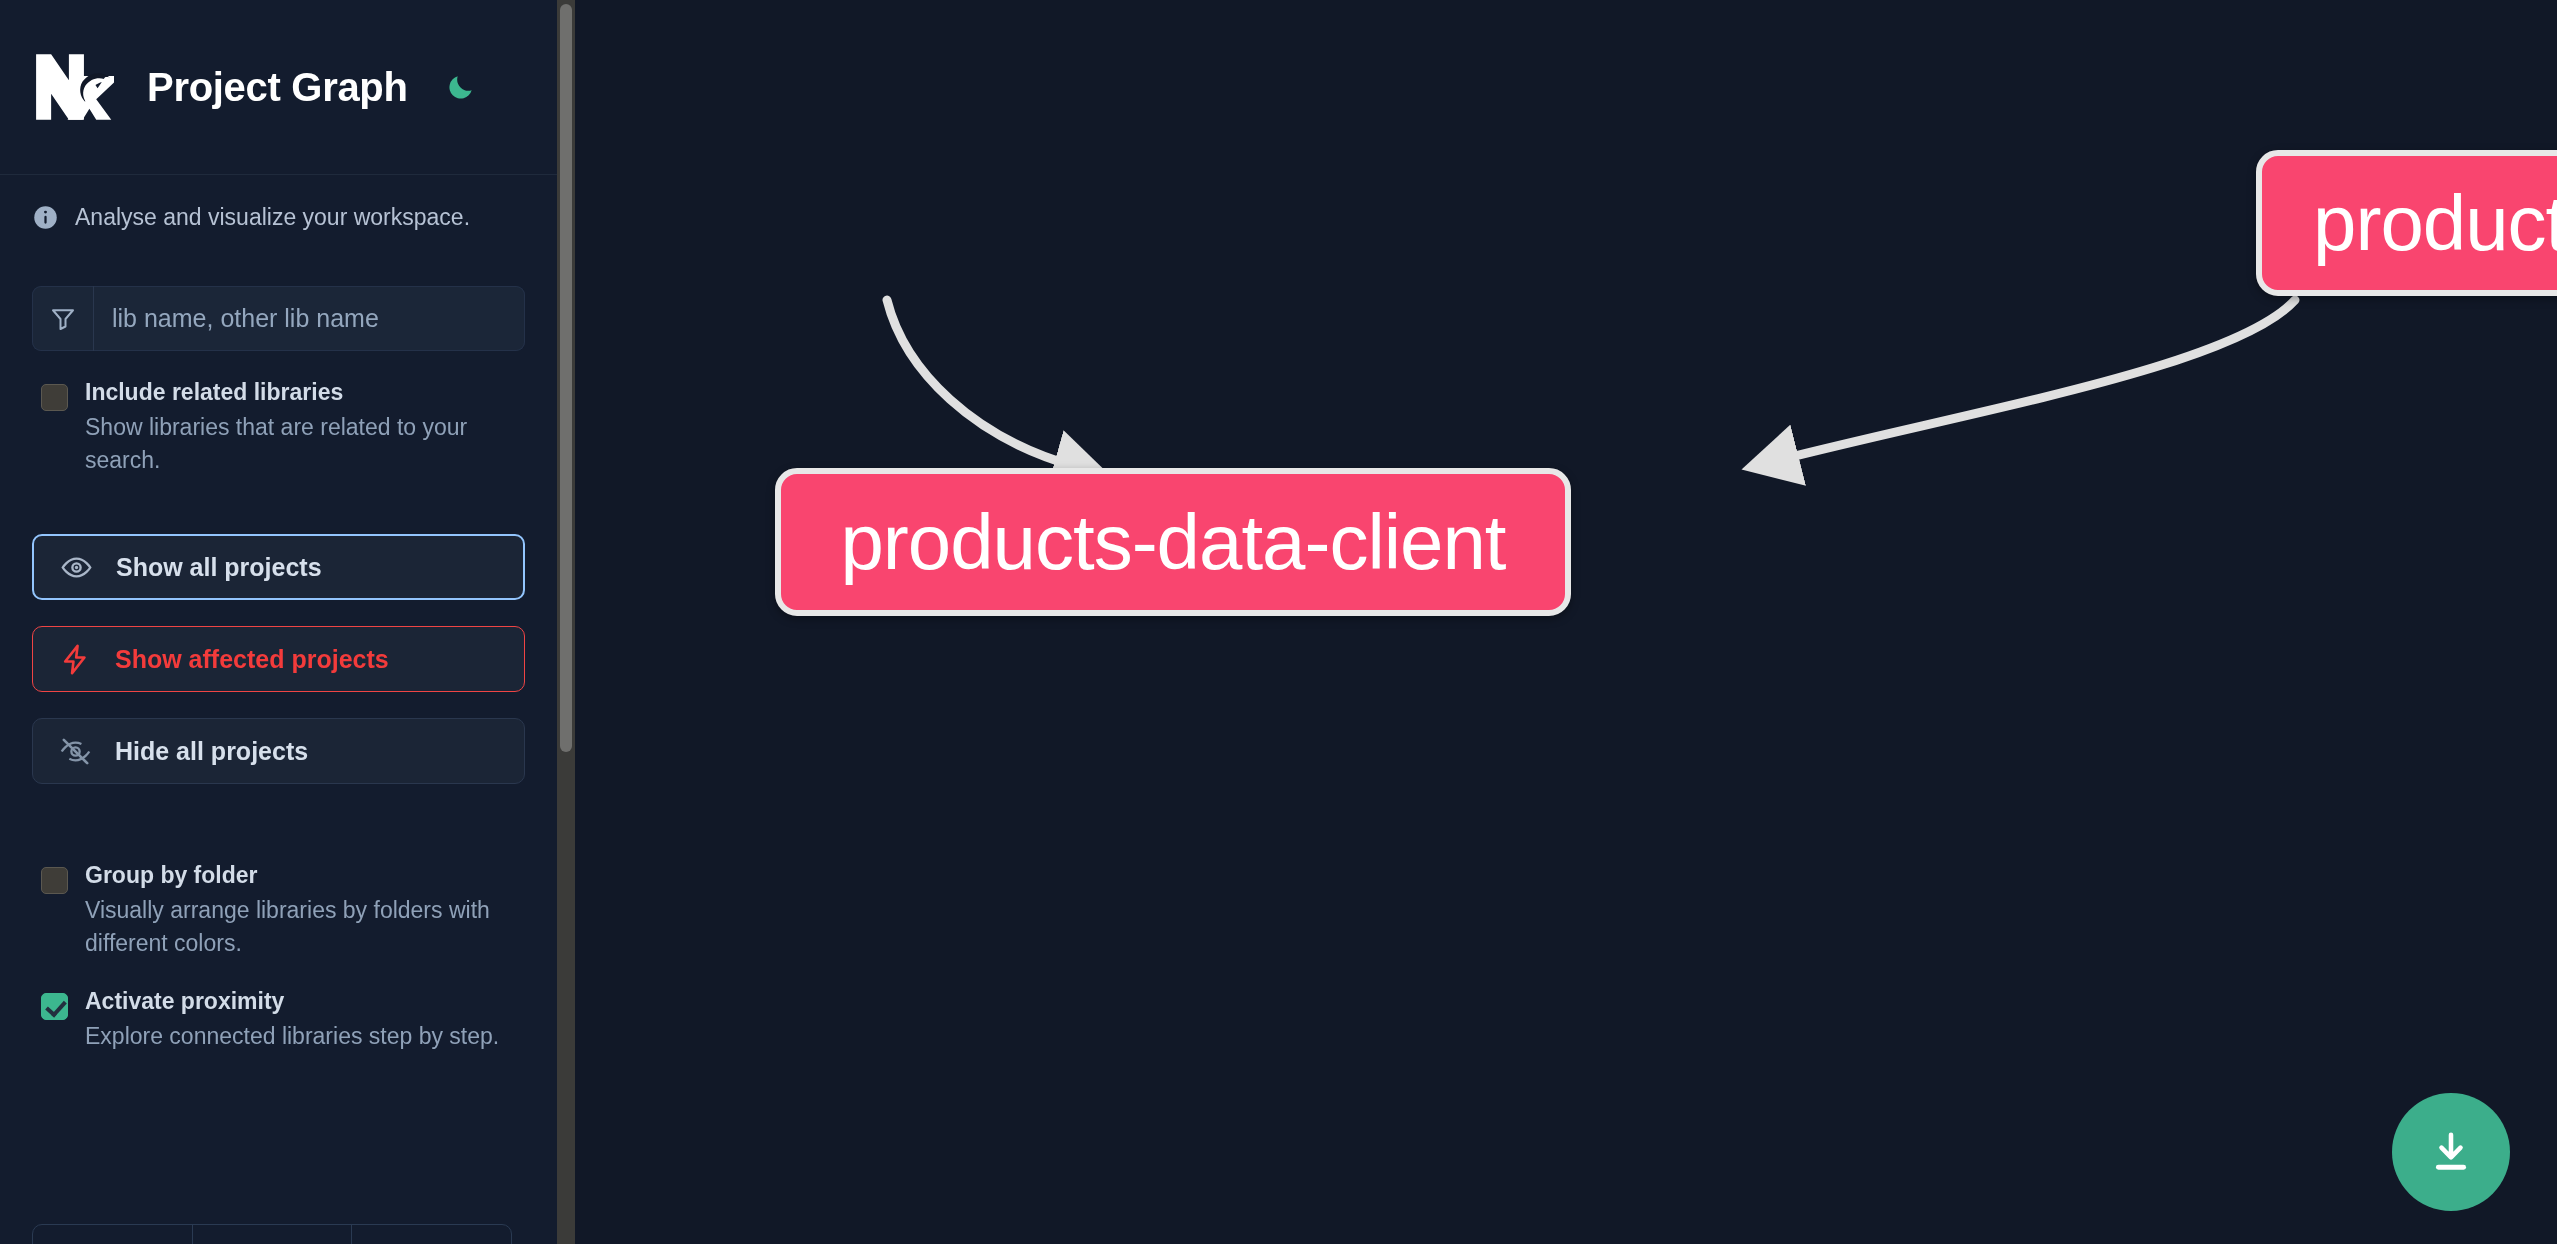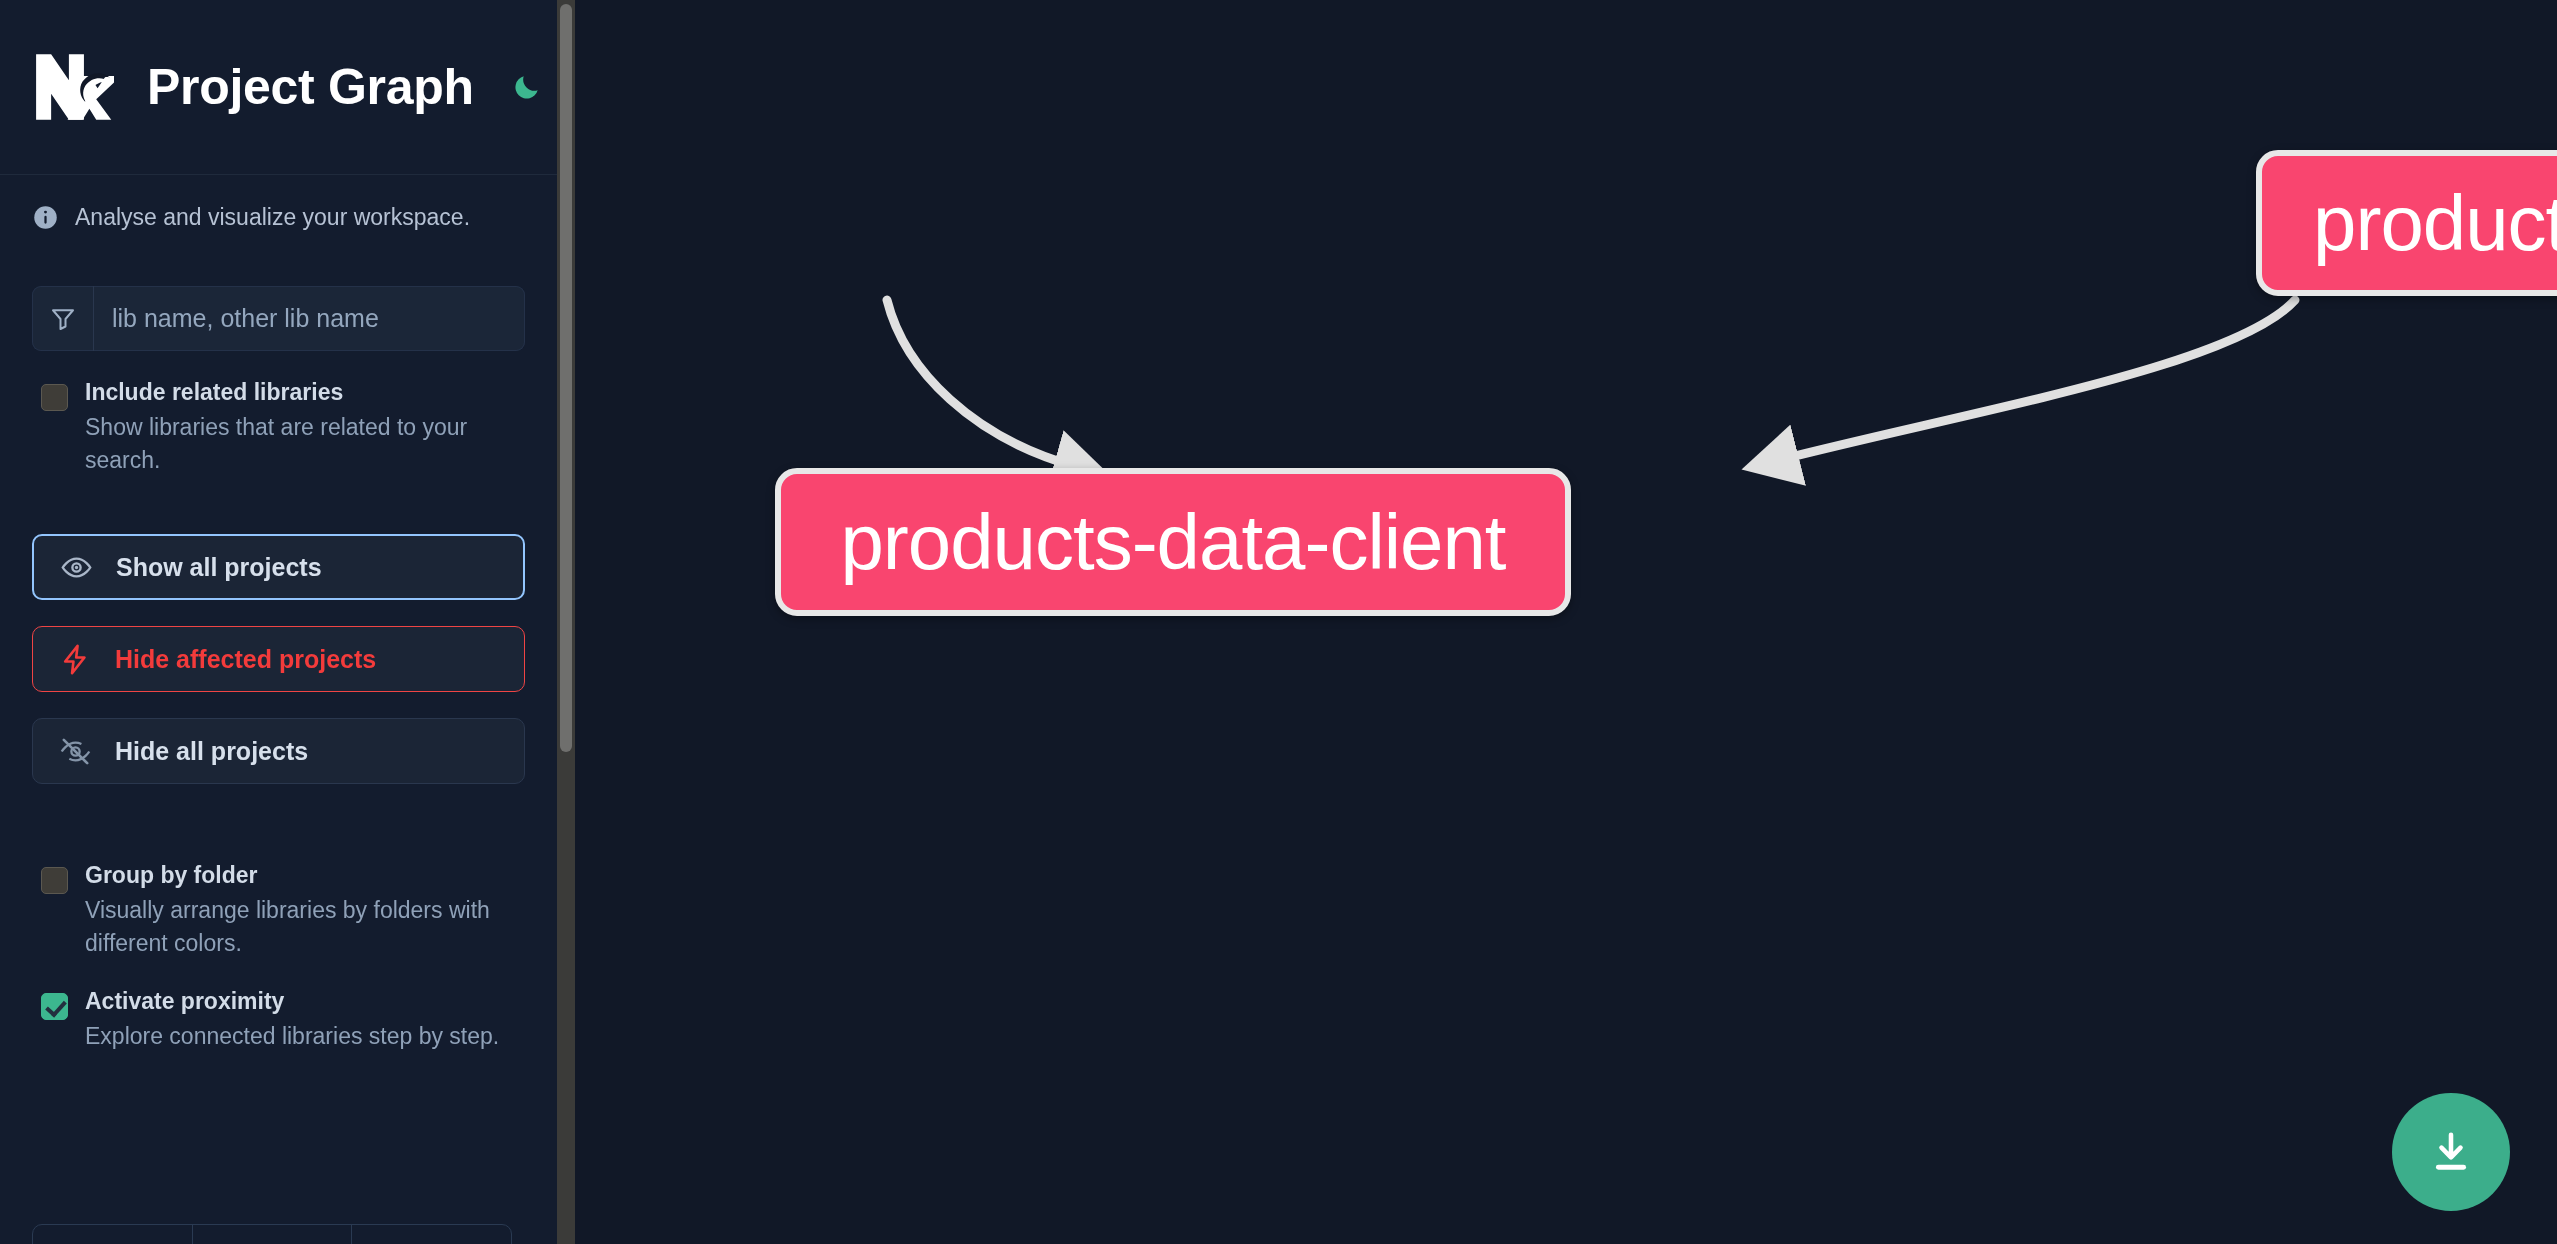--- a/index.html
+++ b/index.html
@@ -47,21 +47,21 @@
   }
 
   .nx-logo {
     width: 82px;
     height: 74px;
     flex: 0 0 82px;
     display: block;
   }
 
   .app-title {
-    font-size: 50px;
+    font-size: 40px;
     font-weight: 700;
     color: #FFFFFF;
     margin-left: 33px;
     letter-spacing: -0.3px;
     white-space: nowrap;
   }
 
   .theme-toggle {
     margin-left: 30px;
     width: 46px;
@@ -346,21 +346,21 @@
             <circle cx="12" cy="12" r="3" fill="none" stroke="#A9B6C8" stroke-width="1.7"></circle>
             <circle cx="12" cy="12" r="1.2" fill="#A9B6C8"></circle>
           </svg>
           <span class="act-label">Show all projects</span>
         </div>
 
         <div class="act-btn danger">
           <svg class="act-icon" viewBox="0 0 24 24" aria-hidden="true">
             <path d="M13.5 2 4.5 13.5h6L9.5 22l9-11.5h-6z" fill="none" stroke="#F33B3B" stroke-width="1.9" stroke-linejoin="round"></path>
           </svg>
-          <span class="act-label">Hide affected projects</span>
+          <span class="act-label">Show affected projects</span>
         </div>
 
         <div class="act-btn">
           <svg class="act-icon" viewBox="0 0 24 24" aria-hidden="true">
             <path d="M2 12s3.8-6.5 10-6.5c1.6 0 3 .4 4.3 1M22 12s-3.8 6.5-10 6.5c-1.7 0-3.2-.5-4.5-1.2" fill="none" stroke="#8494A8" stroke-width="1.7"></path>
             <circle cx="12" cy="12" r="3" fill="none" stroke="#8494A8" stroke-width="1.7"></circle>
             <path d="M3.5 3.5 20.5 20.5" stroke="#8494A8" stroke-width="1.9" stroke-linecap="round"></path>
           </svg>
           <span class="act-label">Hide all projects</span>
         </div>

